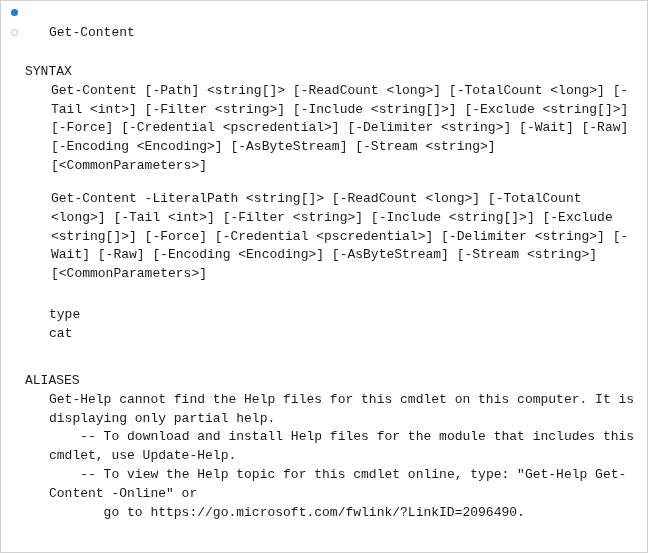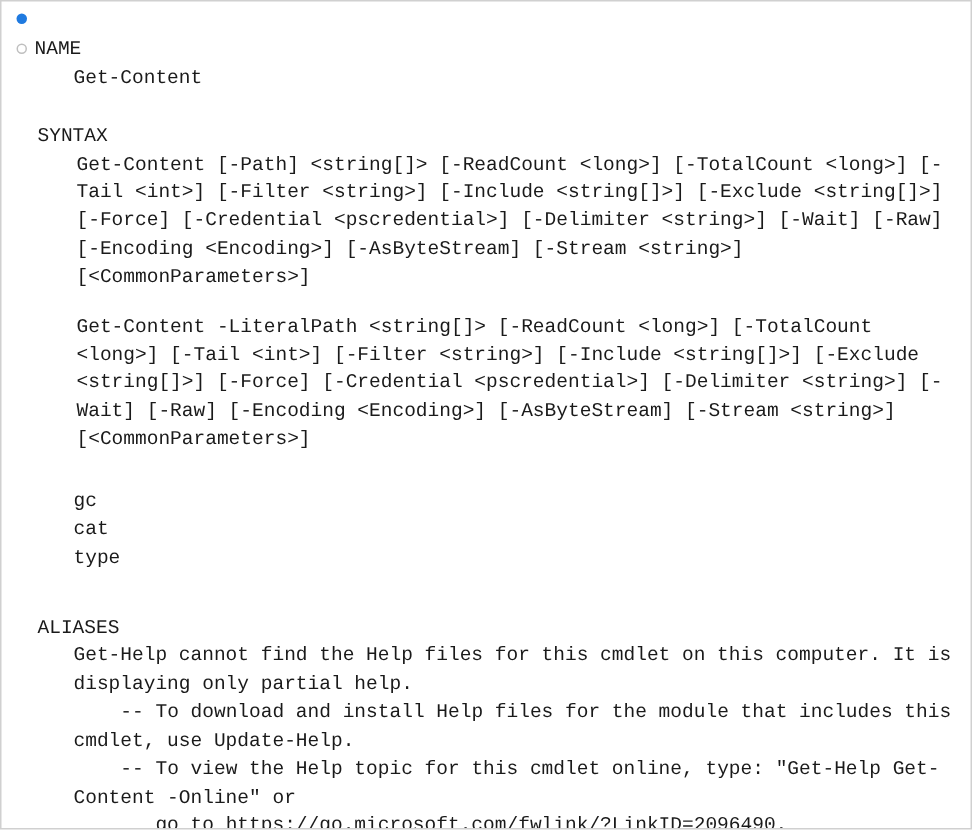--- a/index.html
+++ b/index.html
@@ -80,41 +80,39 @@
 
 <div class="prompt-row">
   <span class="bullet-blue"></span>
 </div>
 
 <div>
 
   <div class="name-row">
     <span class="bullet-grey"></span>
     <div style="margin-left: 0;">
-      <div class="lbl">NAME</div>
       <div class="section-body">Get-Content</div>
     </div>
   </div>
 
   <div class="spacer"></div>
 
   <div class="section">
     <div class="section-header">SYNTAX</div>
     <div class="section-body syntax-block">Get-Content [-Path] &lt;string[]&gt; [-ReadCount &lt;long&gt;] [-TotalCount &lt;long&gt;] [-Tail &lt;int&gt;] [-Filter &lt;string&gt;] [-Include &lt;string[]&gt;] [-Exclude &lt;string[]&gt;] [-Force] [-Credential &lt;pscredential&gt;] [-Delimiter &lt;string&gt;] [-Wait] [-Raw] [-Encoding &lt;Encoding&gt;] [-AsByteStream] [-Stream &lt;string&gt;] [&lt;CommonParameters&gt;]</div>
     <div class="spacer"></div>
     <div class="section-body syntax-block">Get-Content -LiteralPath &lt;string[]&gt; [-ReadCount &lt;long&gt;] [-TotalCount &lt;long&gt;] [-Tail &lt;int&gt;] [-Filter &lt;string&gt;] [-Include &lt;string[]&gt;] [-Exclude &lt;string[]&gt;] [-Force] [-Credential &lt;pscredential&gt;] [-Delimiter &lt;string&gt;] [-Wait] [-Raw] [-Encoding &lt;Encoding&gt;] [-AsByteStream] [-Stream &lt;string&gt;] [&lt;CommonParameters&gt;]</div>
   </div>
 
   <div class="spacer-lg"></div>
 
   <div class="section">
     <div class="section-body2">
-      <div>gc</div>
+      <div>type</div>
       <div>cat</div>
-      <div>type</div>
     </div>
   </div>
 
   <div class="spacer-lg"></div>
 
   <div class="section">
     <div class="section-header">ALIASES</div>
     <div class="section-body2 remarks-block">Get-Help cannot find the Help files for this cmdlet on this computer. It is displaying only partial help.
     -- To download and install Help files for the module that includes this cmdlet, use Update-Help.
     -- To view the Help topic for this cmdlet online, type: "Get-Help Get-Content -Online" or

